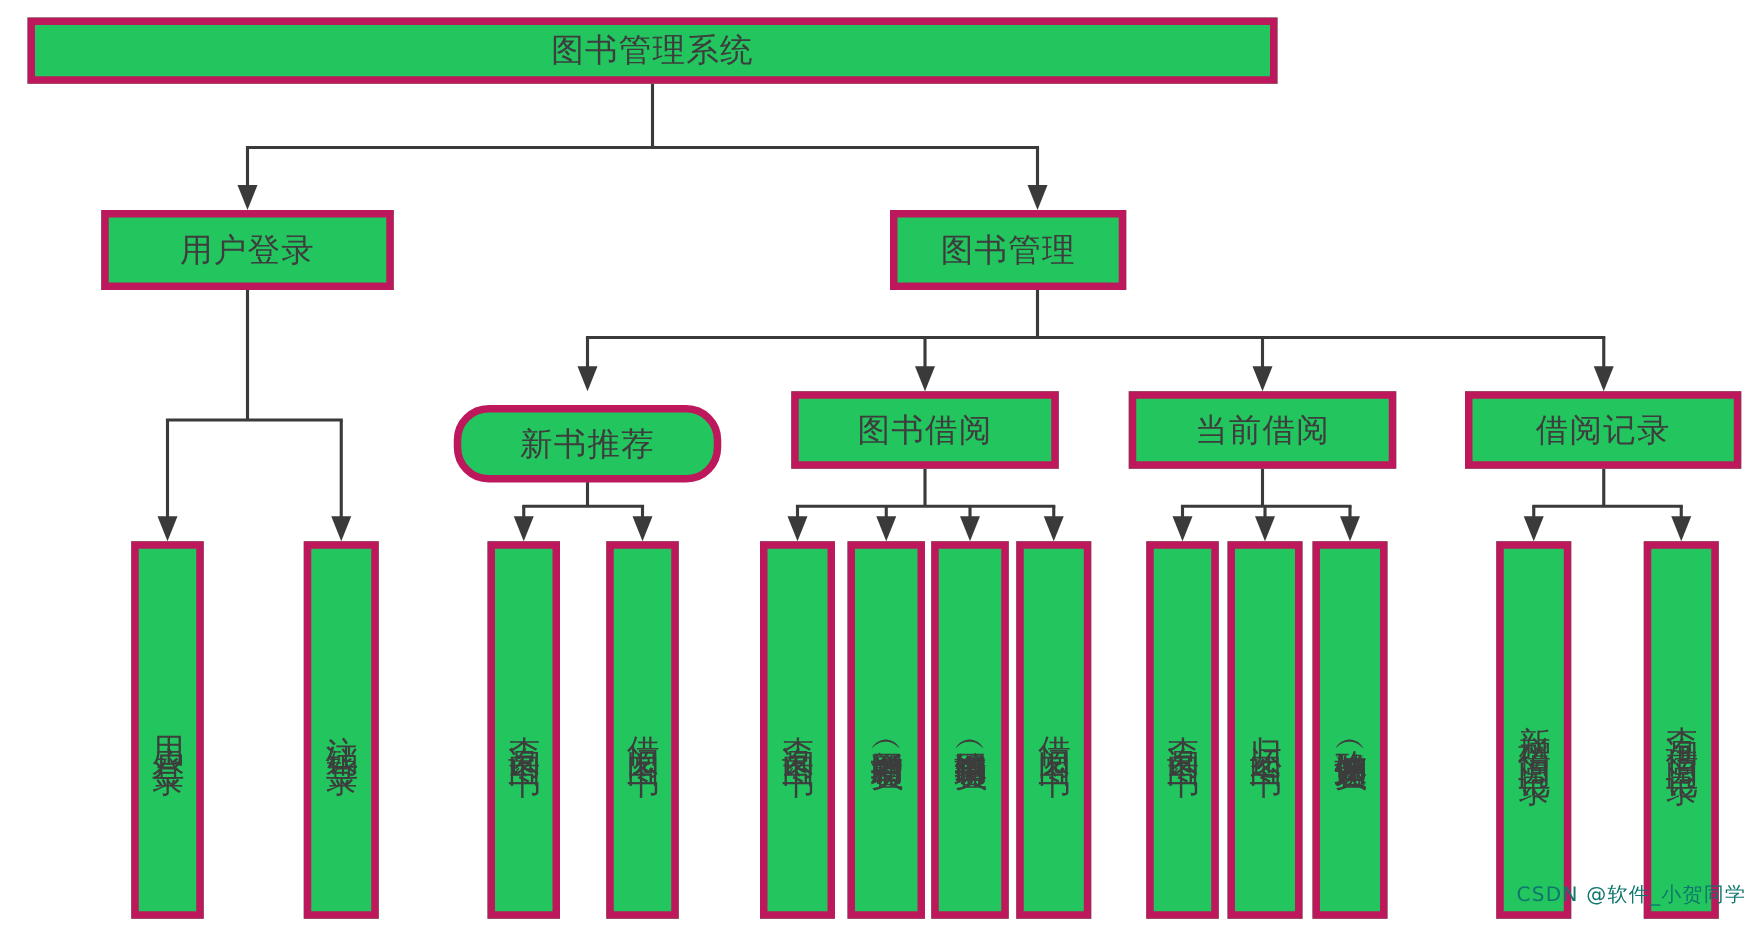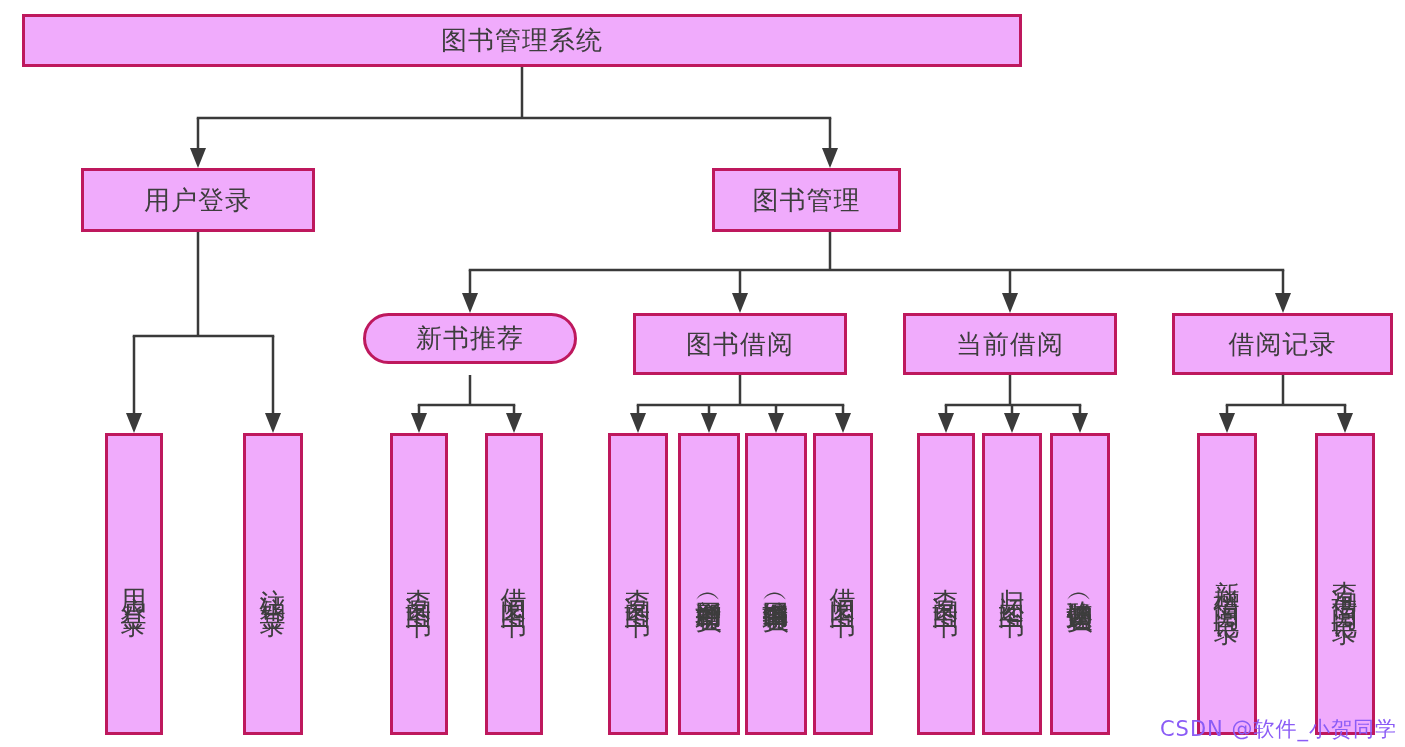--- a/index.html
+++ b/index.html
@@ -9,44 +9,44 @@
   }
   #canvas{
     position:relative;
     width:1405px;height:747px;
     background:#ffffff;
     overflow:hidden;
   }
   #wires{position:absolute;left:0;top:0;width:1405px;height:747px;}
   .box{
     position:absolute;
-    background:#f0abfc;
-    border:3px solid #be185d;
+    background:#22c55e;
+    border:6px solid #be185d;
     box-sizing:border-box;
     display:flex;
     align-items:center;
     justify-content:center;
     color:#3d3d3d;
   }
   .hbox{font-size:26px;letter-spacing:1px;white-space:nowrap;}
   .leaf .vtext{
     writing-mode:vertical-rl;
     text-orientation:mixed;
     font-size:26px;
     letter-spacing:8px;
     line-height:1.0;
     color:#3d3d3d;
   }
   .leaf .vtext.tight{letter-spacing:1px;}
   #watermark{
     position:absolute;
     right:8px;
-    bottom:4px;
-    font-size:21px;
-    color:#8b5cf6;
+    bottom:20px;
+    font-size:16px;
+    color:#0f766e;
     letter-spacing:1px;
     white-space:nowrap;
   }
 </style>
 </head>
 <body>
 
 <div id="canvas">
 
   <svg id="wires" viewBox="0 0 1405 747" xmlns="http://www.w3.org/2000/svg">
@@ -108,21 +108,21 @@
     <span>图书管理系统</span>
   </div>
 
   <div class="box hbox" style="left:81px;top:168px;width:234px;height:64px;">
     <span>用户登录</span>
   </div>
   <div class="box hbox" style="left:712px;top:168px;width:189px;height:64px;">
     <span>图书管理</span>
   </div>
 
-  <div class="box hbox" style="left:363px;top:313px;width:214px;height:51px;border-radius:28px;">
+  <div class="box hbox" style="left:363px;top:324px;width:214px;height:62px;border-radius:28px;">
     <span>新书推荐</span>
   </div>
   <div class="box hbox" style="left:633px;top:313px;width:214px;height:62px;">
     <span>图书借阅</span>
   </div>
   <div class="box hbox" style="left:903px;top:313px;width:214px;height:62px;text-align:right;">
     <span>当前借阅</span>
   </div>
   <div class="box hbox" style="left:1172px;top:313px;width:221px;height:62px;">
     <span>借阅记录</span>

